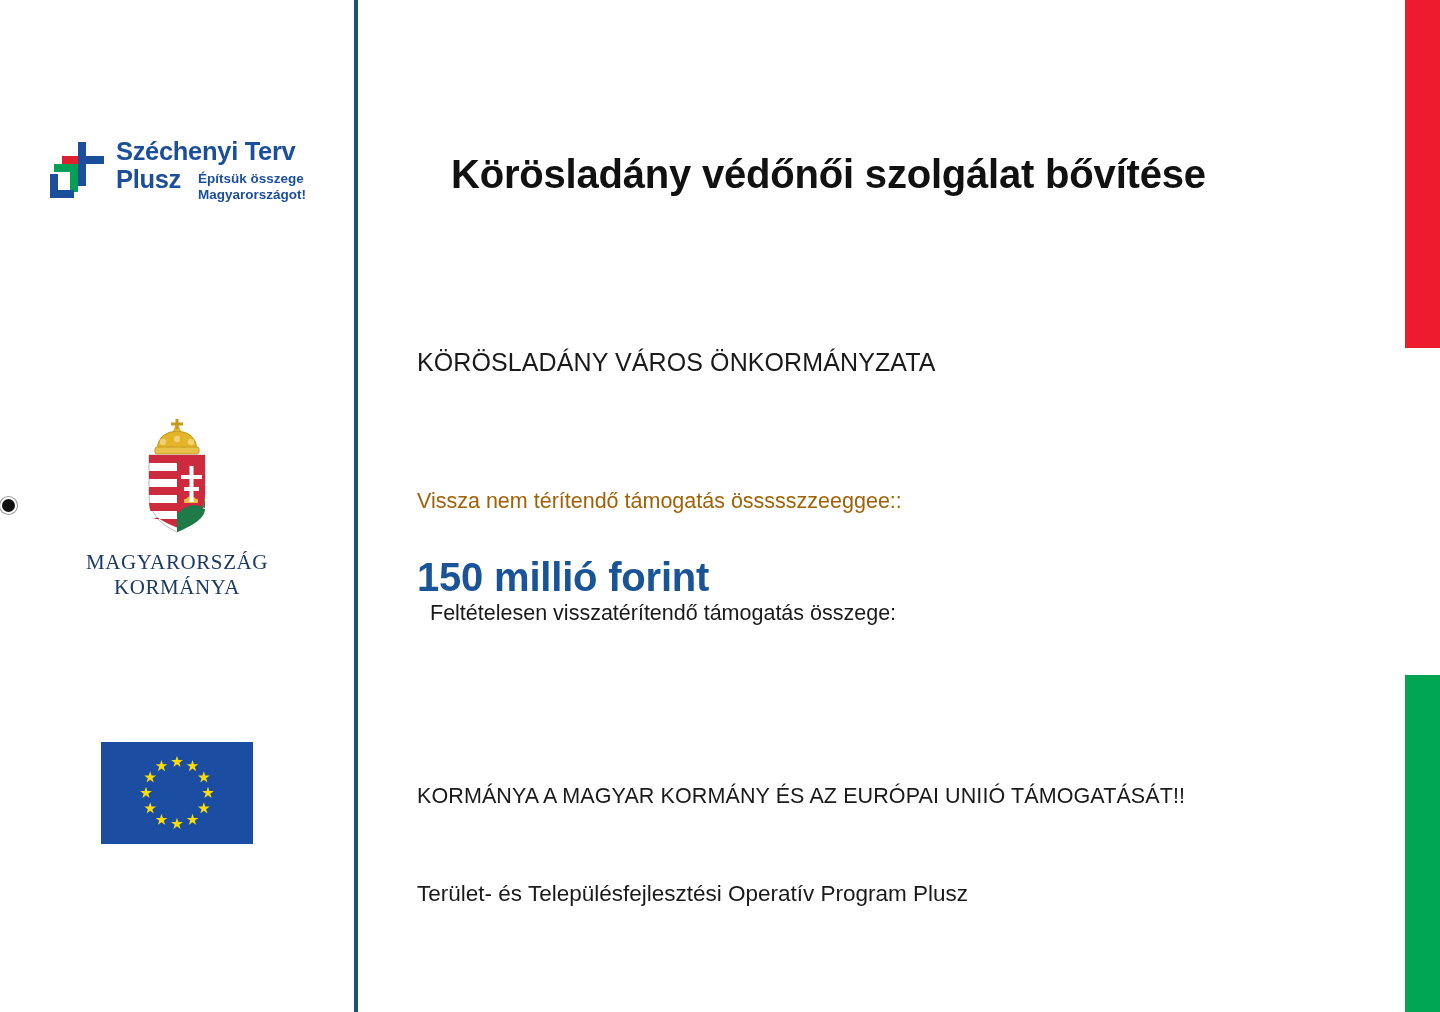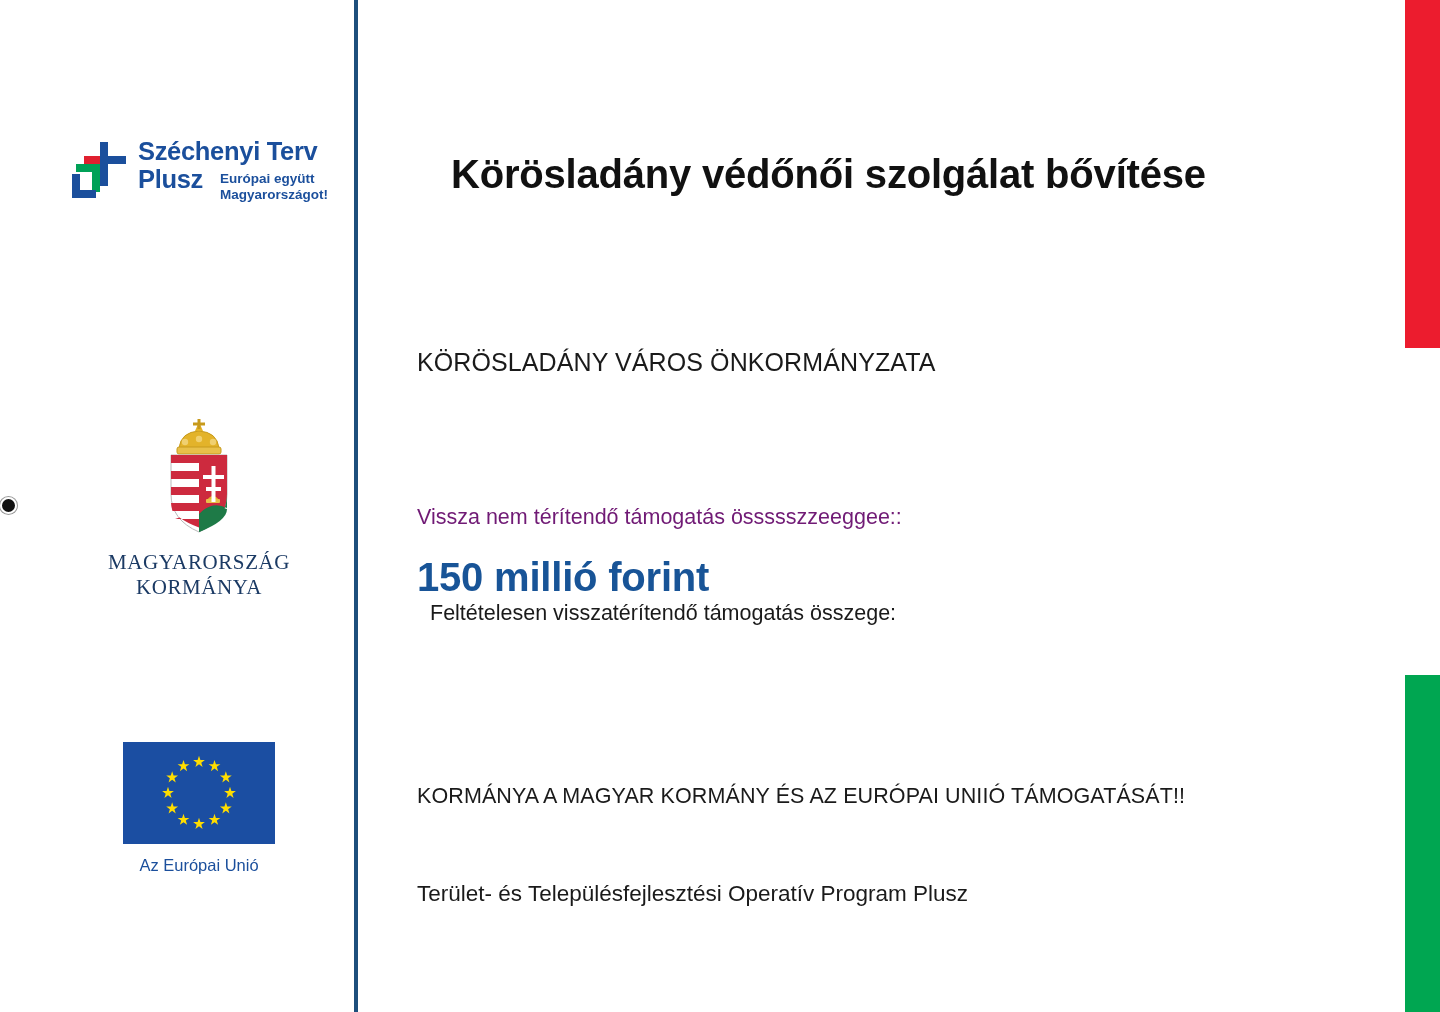--- a/index.html
+++ b/index.html
@@ -56,21 +56,20 @@
     height: 337px;
     background: #00a651;
   }
 
   
   .logo-block {
     position: absolute;
     left: 0px;
     width: 354px;
     text-align: center;
-    margin-left: 22px;
   }
   #logo-szechenyi { top: 138px; }
   #logo-kormany   { top: 418px; }
   #logo-eu        { top: 742px; }
 
   
   .sz-wrap {
     display: flex;
     align-items: flex-start;
     justify-content: center;
@@ -148,23 +147,22 @@
     top: 348px;
     font-size: 25px;
     color: #1a1a1a;
     letter-spacing: 0.1px;
     white-space: nowrap;
     text-align: center;
   }
   #grant-label {
     top: 489px;
     font-size: 21.5px;
-    color: #701a75;
-    white-space: nowrap;
-    margin-top: 16px;
+    color: #a16207;
+    white-space: nowrap;
   }
   #grant-amount {
     top: 545px;
     font-size: 40px;
     font-weight: bold;
     color: #185497;
     letter-spacing: -0.2px;
     white-space: nowrap;
     margin-top: 10px;
   }
@@ -216,21 +214,21 @@
 
         <rect x="2" y="34" width="8" height="24" fill="#1b4f9c"></rect>
         <rect x="2" y="50" width="24" height="8" fill="#1b4f9c"></rect>
       </svg>
     </span>
     <span class="sz-text">
       <div class="sz-line1">Széchenyi Terv</div>
       <div class="sz-line2">
         <span class="sz-plusz">Plusz</span>
         <span class="sz-tag">
-          <div>Európai együtt</div>
+          <div>Építsük összege</div>
           <div>Magyarországot!</div>
         </span>
       </div>
     </span>
   </div>
 </div>
 
 <div class="logo-block" id="logo-kormany">
   <span>
     <svg width="96" height="118" viewBox="0 0 96 118" xmlns="http://www.w3.org/2000/svg">
@@ -315,21 +313,20 @@
               <polygon points="0,-6.2 1.4,-1.9 5.9,-1.9 2.3,0.7 3.6,5 0,2.3 -3.6,5 -2.3,0.7 -5.9,-1.9 -1.4,-1.9" transform="rotate(-300)"></polygon>
             </g>
           <g transform="rotate(330) translate(0,-31)">
               <polygon points="0,-6.2 1.4,-1.9 5.9,-1.9 2.3,0.7 3.6,5 0,2.3 -3.6,5 -2.3,0.7 -5.9,-1.9 -1.4,-1.9" transform="rotate(-330)"></polygon>
             </g>
         </g>
       </g>
     </svg>
   </div>
   <div class="eu-caption">
-    <div>Az Európai Unió</div>
   </div>
 </div>
 
 <div class="content" id="main-title">Körösladány védőnői szolgálat bővítése</div>
 
 <div class="content" id="org-name">KÖRÖSLADÁNY VÁROS ÖNKORMÁNYZATA</div>
 
 <div class="content" id="grant-label">Vissza nem térítendő támogatás össssszzeeggee::</div>
 
 <div class="content" id="grant-amount">150 millió forint</div>

